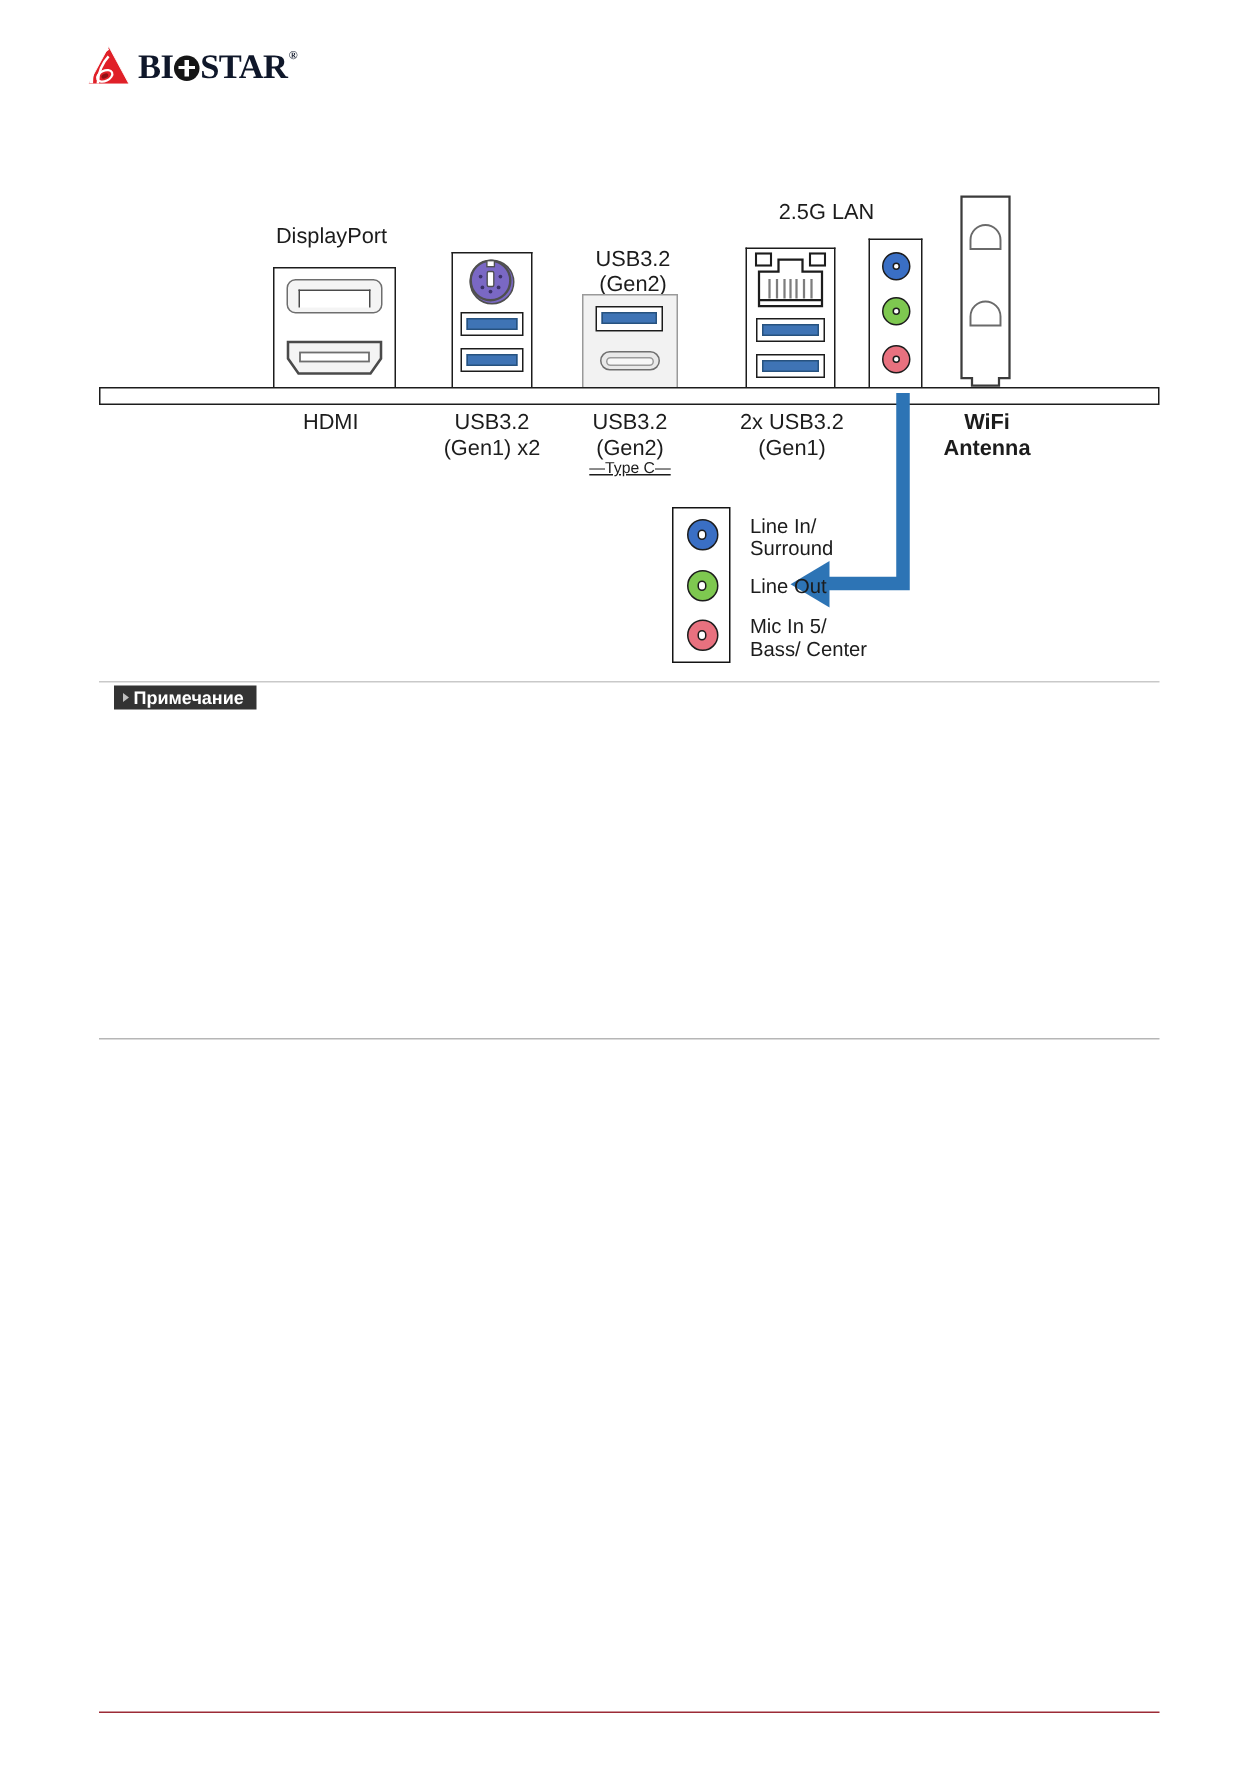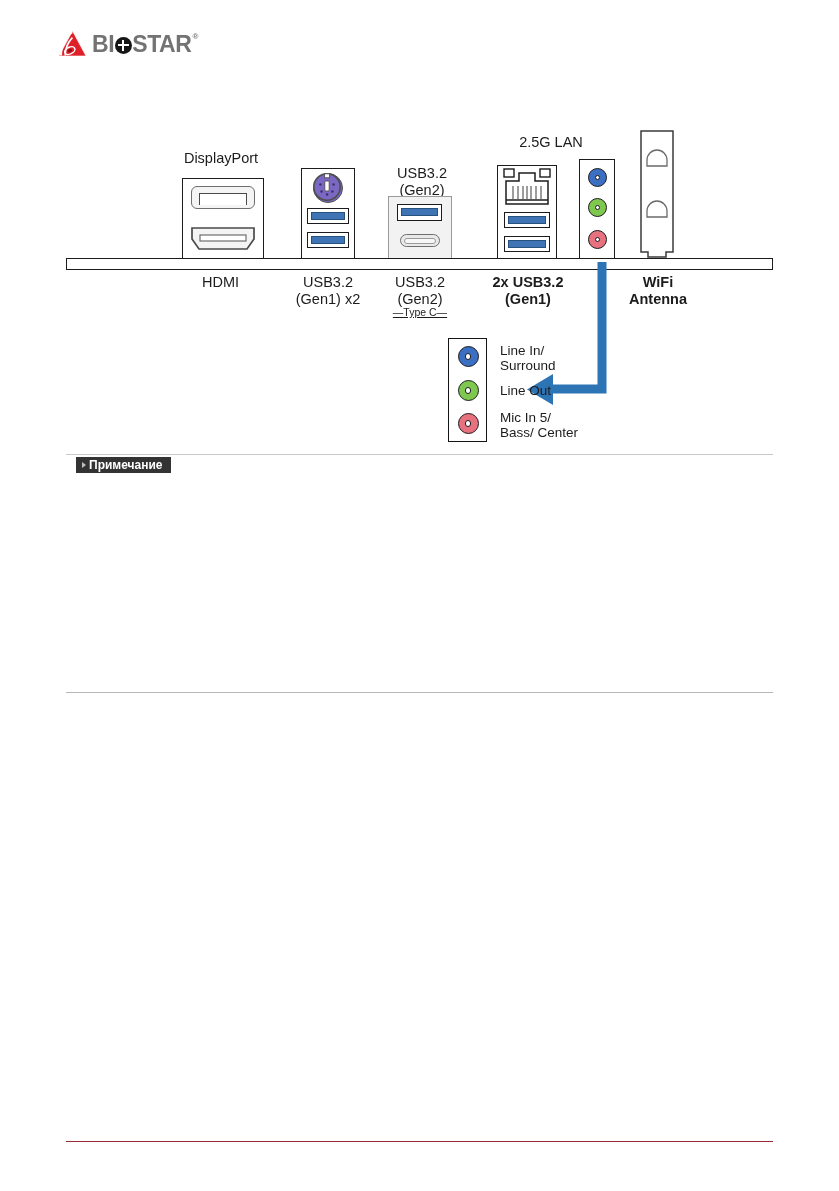--- a/index.html
+++ b/index.html
@@ -18,25 +18,25 @@
 
   
   #logo {
     position: absolute;
     left: 57px; top: 28px;
     width: 160px; height: 32px;
     display: flex; align-items: center; gap: 5px;
   }
   #logo-mark { width: 30px; height: 28px; flex: 0 0 auto; }
   #logo-text {
-    font-family: Liberation Sans, sans-serif;
+    font-family: Liberation Serif, serif;
     font-weight: bold;
     font-size: 23px;
     letter-spacing: -0.4px;
-    color: #737373;
+    color: #0f172a;
     display: flex; align-items: center;
     line-height: 1;
     text-align: right;
   }
   #logo-text .o-mark {
     display: inline-block;
     width: 17px; height: 17px;
     border-radius: 50%;
     background: #161616;
     position: relative;
@@ -381,21 +381,21 @@
 
     <div class="io-label" style="left:163px; top:274px; width:115px;">HDMI</div>
 
     <div class="io-label" style="left:272px; top:274px; width:112px;">USB3.2
 (Gen1) x2</div>
 
     <div class="io-label" style="left:372px; top:274px; width:96px;">USB3.2
 (Gen2)</div>
     <div class="io-label small" style="left:372px; top:306px; width:96px;text-decoration:underline;">—Type C—</div>
 
-    <div class="io-label" style="left:468px; top:274px; width:120px;font-weight:bold;">2x USB3.2
+    <div class="io-label" style="left:468px; top:274px; width:120px;">2x USB3.2
 (Gen1)</div>
 
     <div class="io-label" style="left:612px; top:274px; width:92px;font-weight:bold;">WiFi
 Antenna</div>
 
     <svg id="pointer-arrow" width="839" height="480" viewBox="0 0 839 480">
       <path d="M602 262 V389 H551 V389" stroke="#2D74B5" stroke-width="9" fill="none" stroke-linecap="butt"></path>
       <path d="M553 374 L527 389.5 L553 405 Z" fill="#2D74B5"></path>
     </svg>
   </div>

